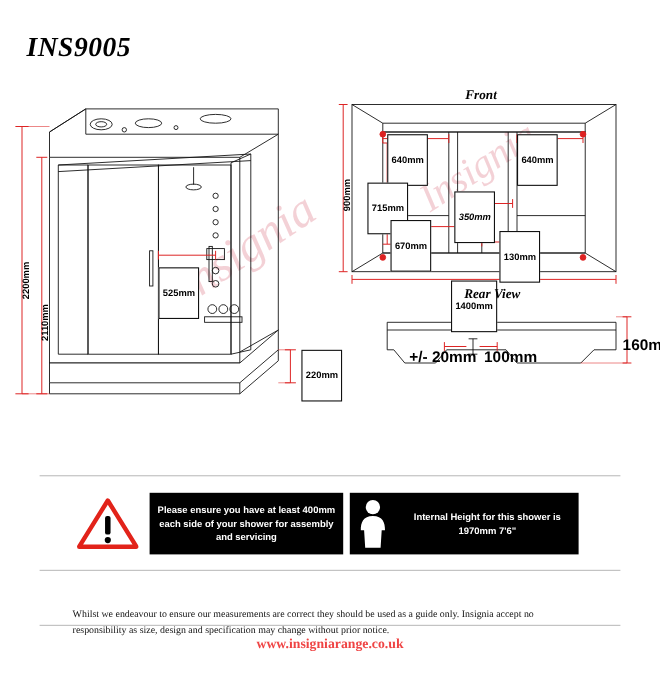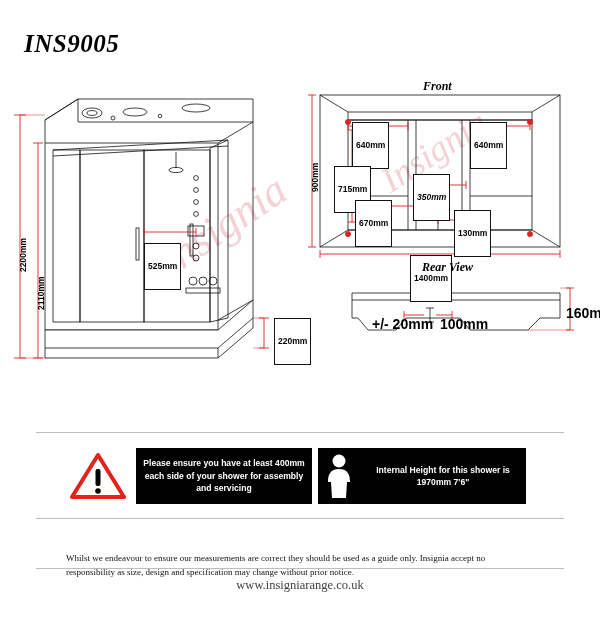--- a/index.html
+++ b/index.html
@@ -152,22 +152,22 @@
     font-family: "Liberation Serif", serif;
     margin-top: 44px;
   }
   .website {
     position: absolute;
     left: 0;
     top: 578px;
     width: 600px;
     text-align: center;
     font-size: 12.5px;
-    font-weight: normal;
-    color: #404040;
+    font-weight: bold;
+    color: #ef4444;
     font-family: "Liberation Serif", serif;
   }
   .sep {
     position: absolute;
     background: #bdbdbd;
     height: 1px;
   }
 </style>
 </head>
 <body>

